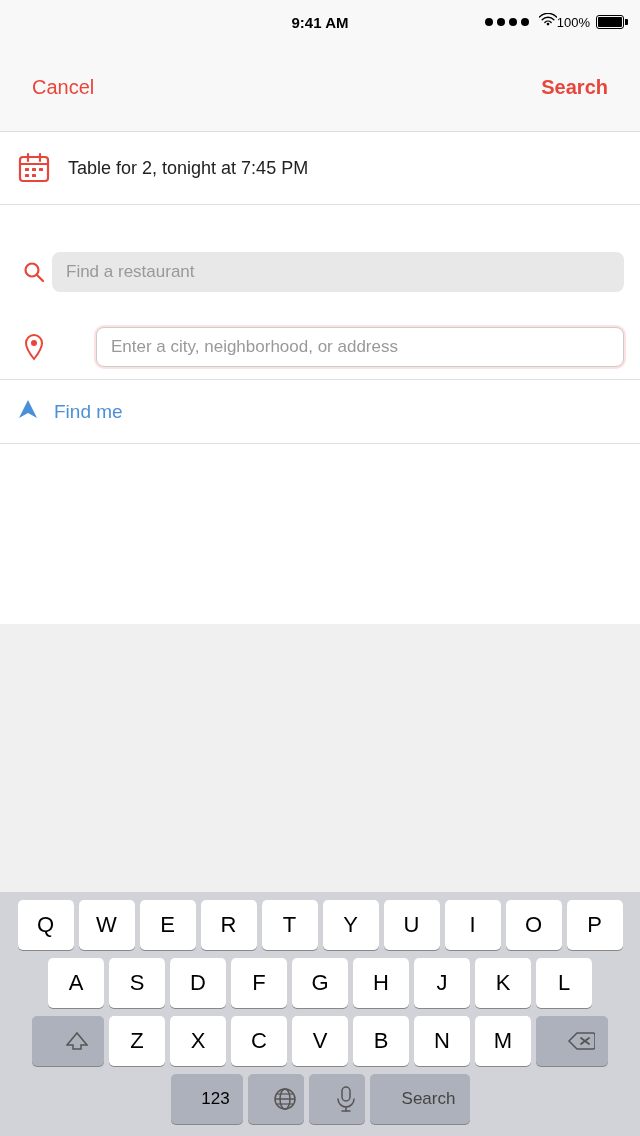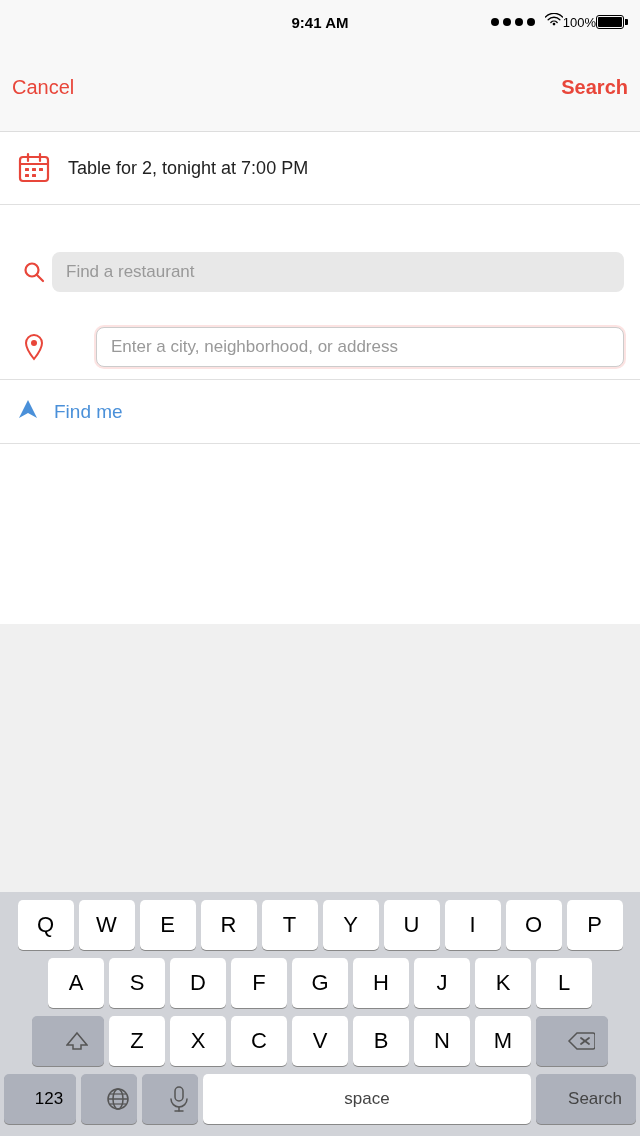--- a/index.html
+++ b/index.html
@@ -46,20 +46,21 @@
       font-size: 15px;
       font-weight: 600;
       color: #000;
       position: absolute;
       left: 50%;
       transform: translateX(-50%);
     }
     .status-right {
       display: flex;
       align-items: center;
+      gap: 6px;
       font-size: 13px;
       font-weight: 500;
     }
     .battery-icon {
       width: 28px;
       height: 14px;
       border: 1.5px solid #000;
       border-radius: 3px;
       position: relative;
       display: flex;
@@ -85,21 +86,21 @@
     }
 
     
     .nav-bar {
       height: 88px;
       background: #f8f8f8;
       border-bottom: 1px solid #ddd;
       display: flex;
       align-items: center;
       justify-content: space-between;
-      padding: 0 12px;
+      padding: 0 32px;
     }
     .nav-cancel {
       color: #e8463a;
       font-size: 20px;
       background: none;
       border: none;
       cursor: pointer;
     }
     .nav-search {
       color: #e8463a;
@@ -328,21 +329,21 @@
       <line x1="2" y1="12" x2="30" y2="12" stroke="#e8463a" stroke-width="2"></line>
       <line x1="10" y1="2" x2="10" y2="9" stroke="#e8463a" stroke-width="2.2" stroke-linecap="round"></line>
       <line x1="22" y1="2" x2="22" y2="9" stroke="#e8463a" stroke-width="2.2" stroke-linecap="round"></line>
       <rect x="7" y="16" width="4" height="3" rx="0.5" fill="#e8463a"></rect>
       <rect x="14" y="16" width="4" height="3" rx="0.5" fill="#e8463a"></rect>
       <rect x="21" y="16" width="4" height="3" rx="0.5" fill="#e8463a"></rect>
       <rect x="7" y="22" width="4" height="3" rx="0.5" fill="#e8463a"></rect>
       <rect x="14" y="22" width="4" height="3" rx="0.5" fill="#e8463a"></rect>
     </svg>
   </div>
-  <span class="reservation-text">Table for 2, tonight at 7:00 PM</span>
+  <span class="reservation-text">Table for 2, tonight at 7:45 PM</span>
 </div>
 
 <div class="search-fields">
   <div class="field-row">
     <div class="field-icon">
       <svg width="24" height="24" viewBox="0 0 24 24" fill="none">
         <circle cx="10" cy="10" r="6.5" stroke="#e8463a" stroke-width="2.2"></circle>
         <line x1="15" y1="15" x2="21" y2="21" stroke="#e8463a" stroke-width="2.2" stroke-linecap="round"></line>
       </svg>
     </div>
@@ -431,16 +432,15 @@
       </svg>
     </div>
     <div class="key key-mic key-special">
       <svg width="20" height="26" viewBox="0 0 20 26">
         <rect x="6" y="1" width="8" height="14" rx="4" stroke="#555" stroke-width="1.5" fill="none"></rect>
         <path d="M2 13c0 4.4 3.6 8 8 8s8-3.6 8-8" stroke="#555" stroke-width="1.5" fill="none" stroke-linecap="round"></path>
         <line x1="10" y1="21" x2="10" y2="25" stroke="#555" stroke-width="1.5" stroke-linecap="round"></line>
         <line x1="6" y1="25" x2="14" y2="25" stroke="#555" stroke-width="1.5" stroke-linecap="round"></line>
       </svg>
     </div>
-    <div class="key key-space">space</div>
     <div class="key key-search-kb key-special">Search</div>
   </div>
 </div>
 
 </body></html>

